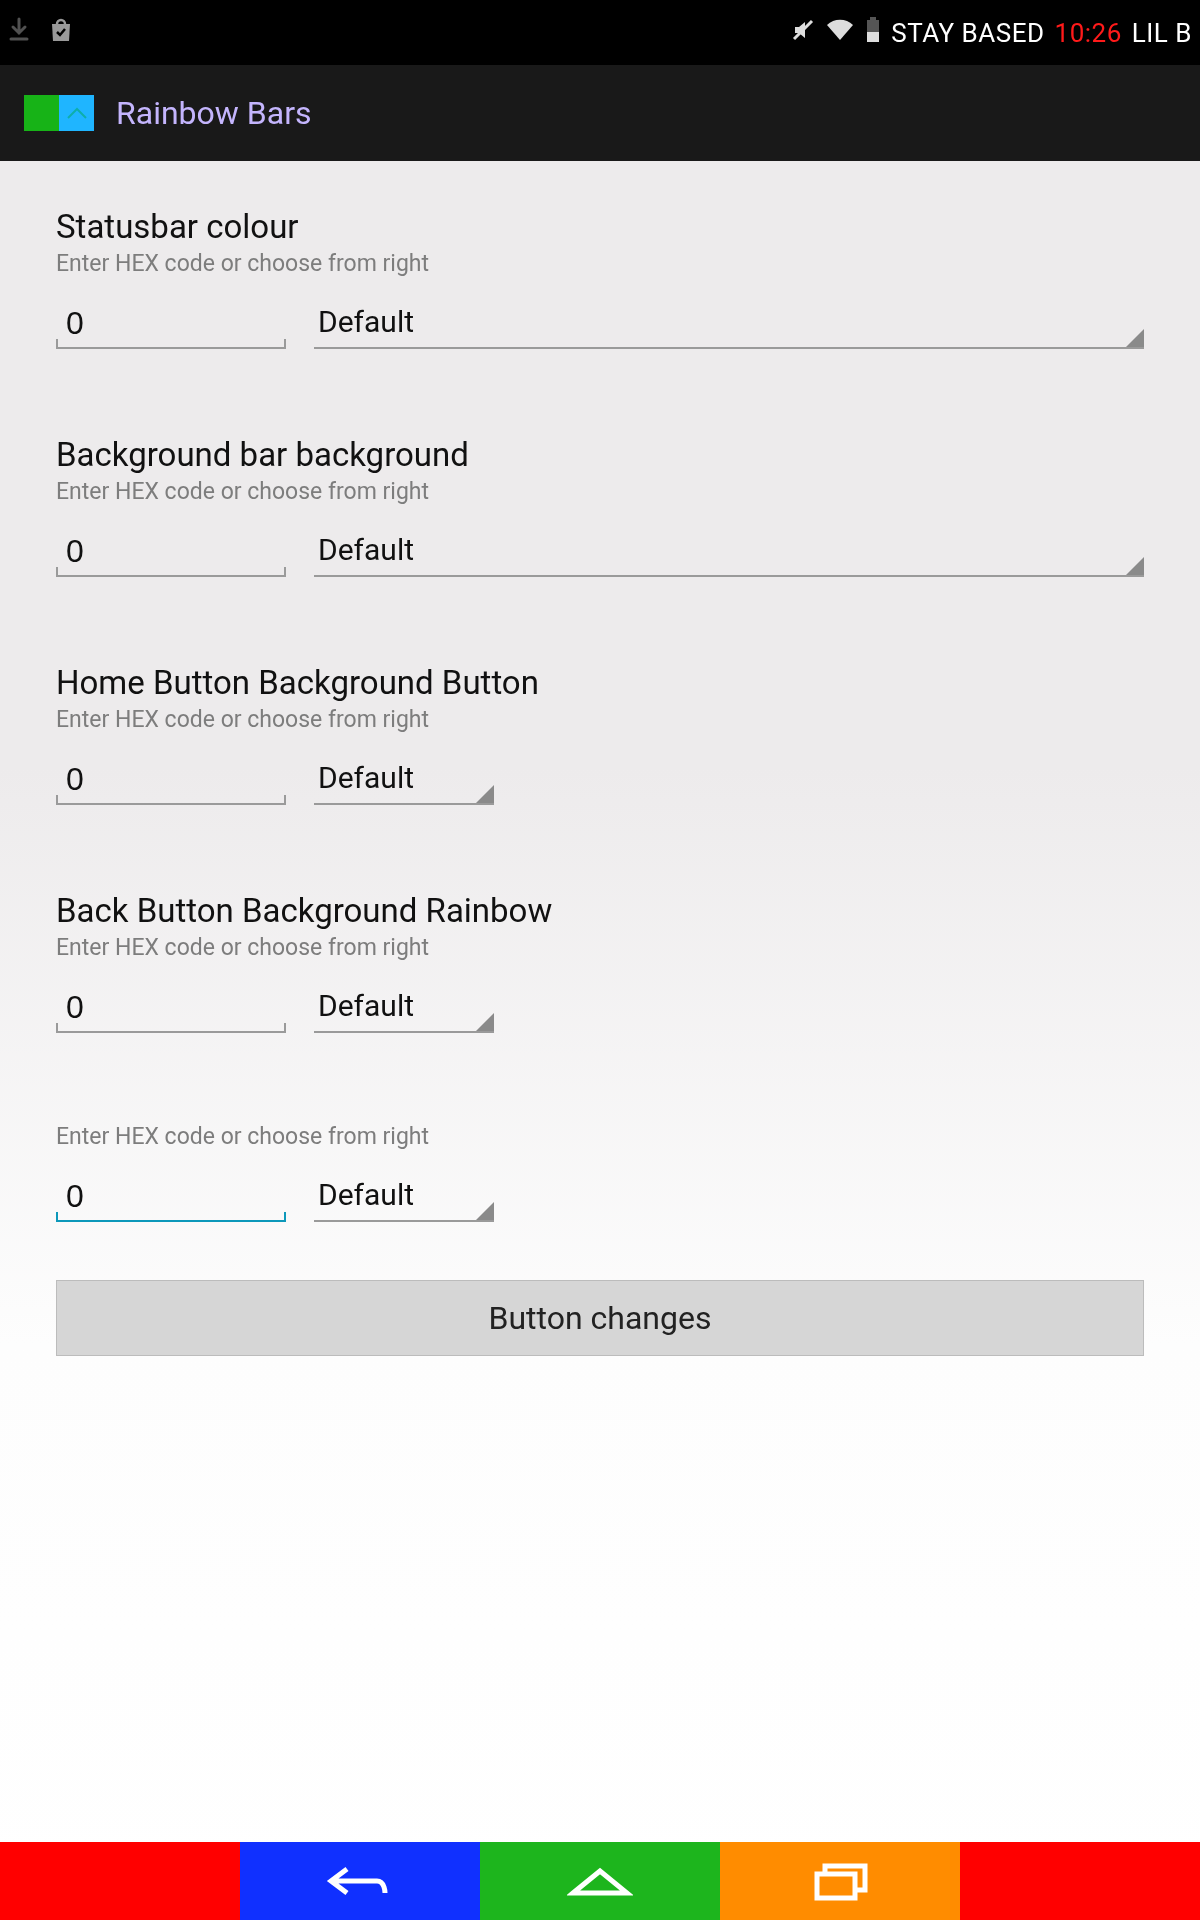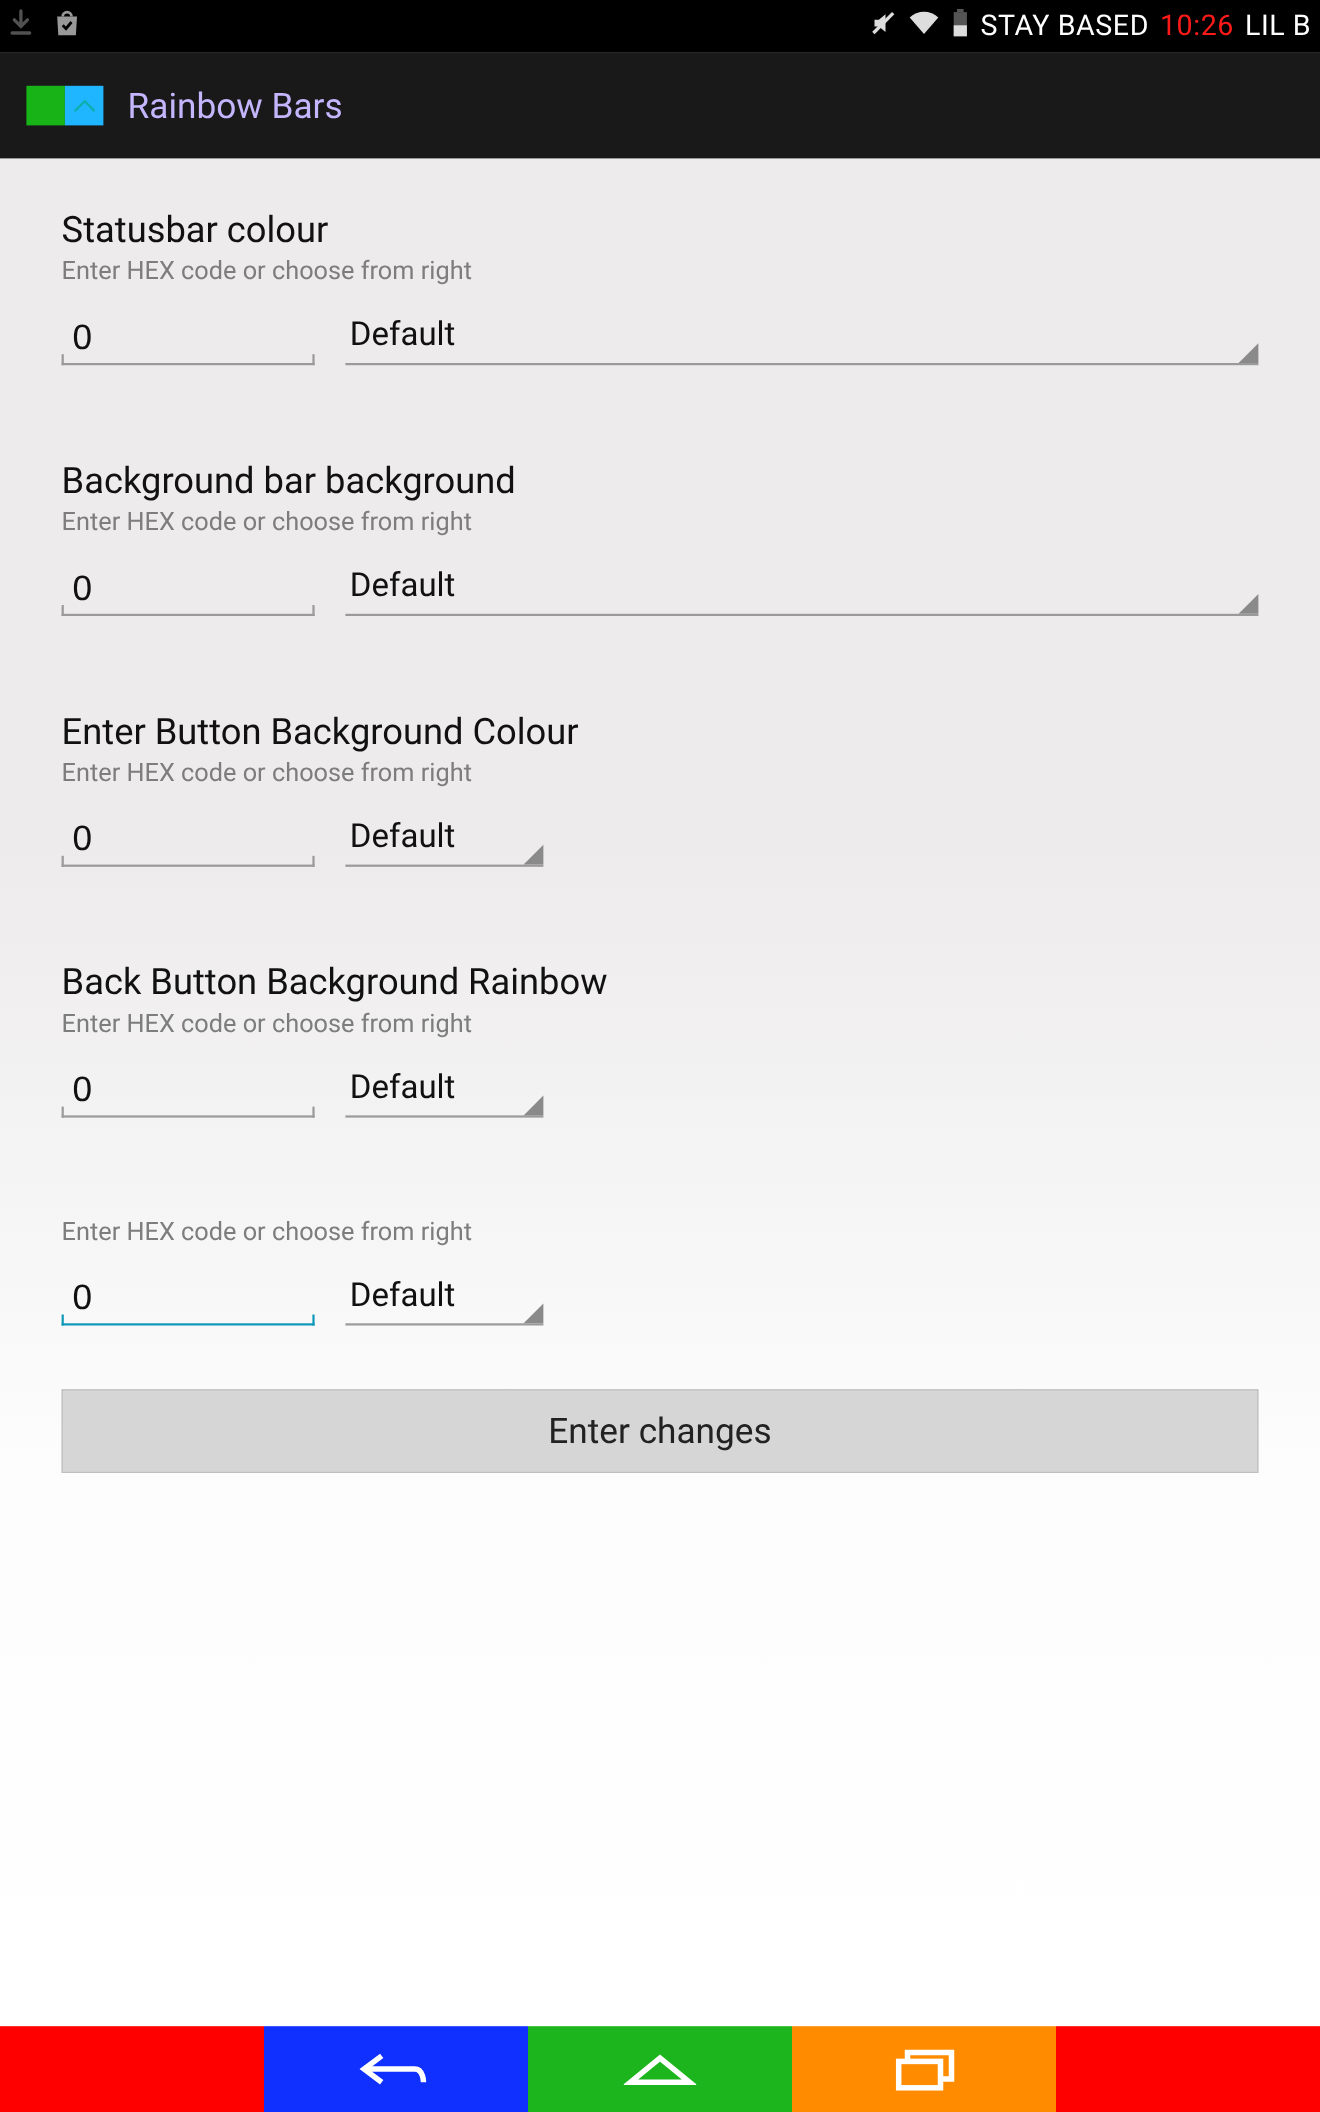--- a/index.html
+++ b/index.html
@@ -1,20 +1,20 @@
 <!DOCTYPE html>
 <html><head>
 <meta charset="utf-8">
 <style>
   * { box-sizing: border-box; margin: 0; padding: 0; }
   html, body { width: 1200px; height: 1920px; font-family: Roboto, "Helvetica Neue", Arial, sans-serif; overflow: hidden; }
   body { display: flex; flex-direction: column; background: linear-gradient(to bottom, #EDEBEC 0%, #EDEBEC 40%, #FDFDFD 70%, #FFFFFF 100%); }
 
   
-  .status-bar { background: #000; color: #fff; height: 48px; display: flex; align-items: center; padding: 16px 8px; font-size: 26px; letter-spacing: .5px; }
+  .status-bar { background: #000; color: #fff; height: 65px; display: flex; align-items: center; padding: 16px 8px; font-size: 26px; letter-spacing: .5px; }
   .status-left { display: flex; align-items: center; gap: 18px; }
   .status-left svg { opacity: .6; }
   .status-right { margin-left: auto; display: flex; align-items: center; gap: 10px; }
   .status-text1 { color: #fff; }
   .status-time { color: #ff1a1a; }
   .status-text2 { color: #fff; }
 
   
   .action-bar { background: #191919; color: #c4b5fd; height: 96px; display: flex; align-items: center; padding: 0 24px; gap: 22px; }
   .app-icon { width: 70px; height: 36px; display: flex; }
@@ -128,21 +128,21 @@
     <div class="row">
       <div class="hex-wrap"><span class="hex-tick l"></span><input class="hex-input" value="0" style=""><span class="hex-tick r"></span></div>
       <div class="spinner grow">
           <span>Default</span>
           <span class="tri"></span>
         </div>
     </div>
   </div>
 
   <div class="group">
-    <div class="group-title">Enter Button Background Colour</div>
+    <div class="group-title">Home Button Background Button</div>
     <div class="group-sub">Enter HEX code or choose from right</div>
     <div class="row">
       <div class="hex-wrap"><span class="hex-tick l"></span><input class="hex-input" value="0" style=""><span class="hex-tick r"></span></div>
       <div class="spinner small">
           <span>Default</span>
           <span class="tri"></span>
         </div>
     </div>
   </div>
 
@@ -163,21 +163,21 @@
     <div class="row">
       <div class="hex-wrap active"><span class="hex-tick l"></span><input class="hex-input active" value="0" style=""><span class="hex-tick r"></span></div>
       <div class="spinner small">
           <span>Default</span>
           <span class="tri"></span>
         </div>
     </div>
   </div>
 
   <div class="apply-btn">
-      <span>Enter changes</span>
+      <span>Button changes</span>
     </div>
 
 </div>
 
 <div class="navbar">
   <div class="nav-seg red"></div>
   <div class="nav-seg blue">
     <svg width="78" height="40" viewBox="0 0 78 40">
         <path d="M26 8 10 20l16 12M10 20h46c8 0 8 12 8 12"></path>
       </svg>

